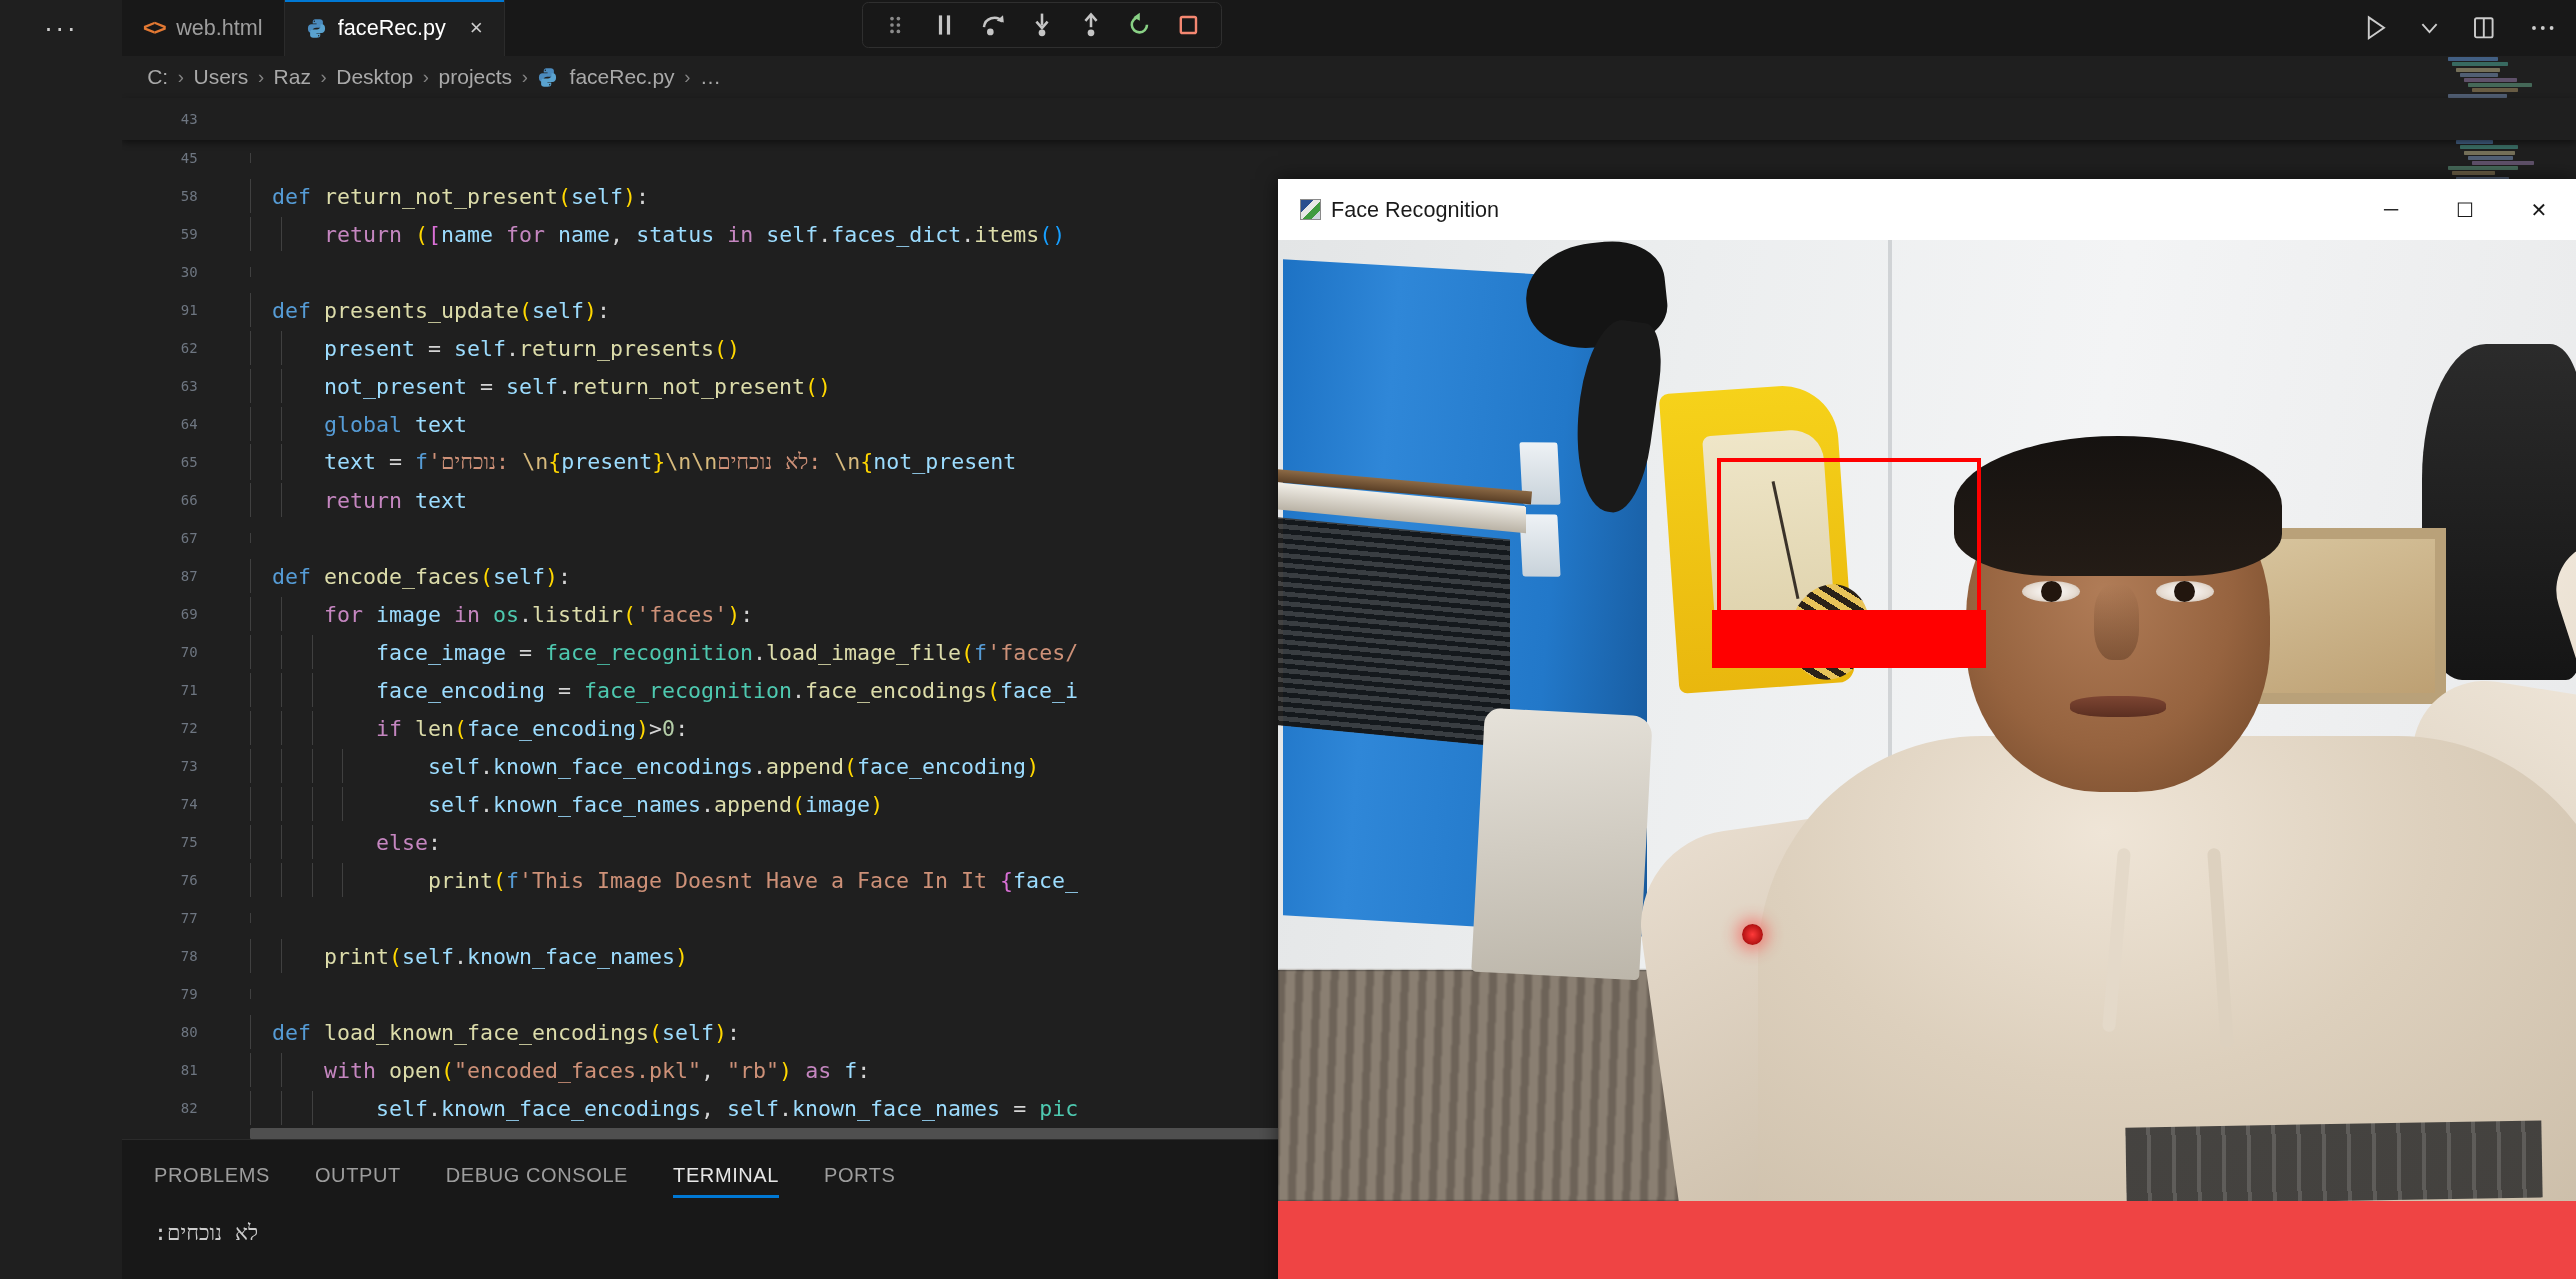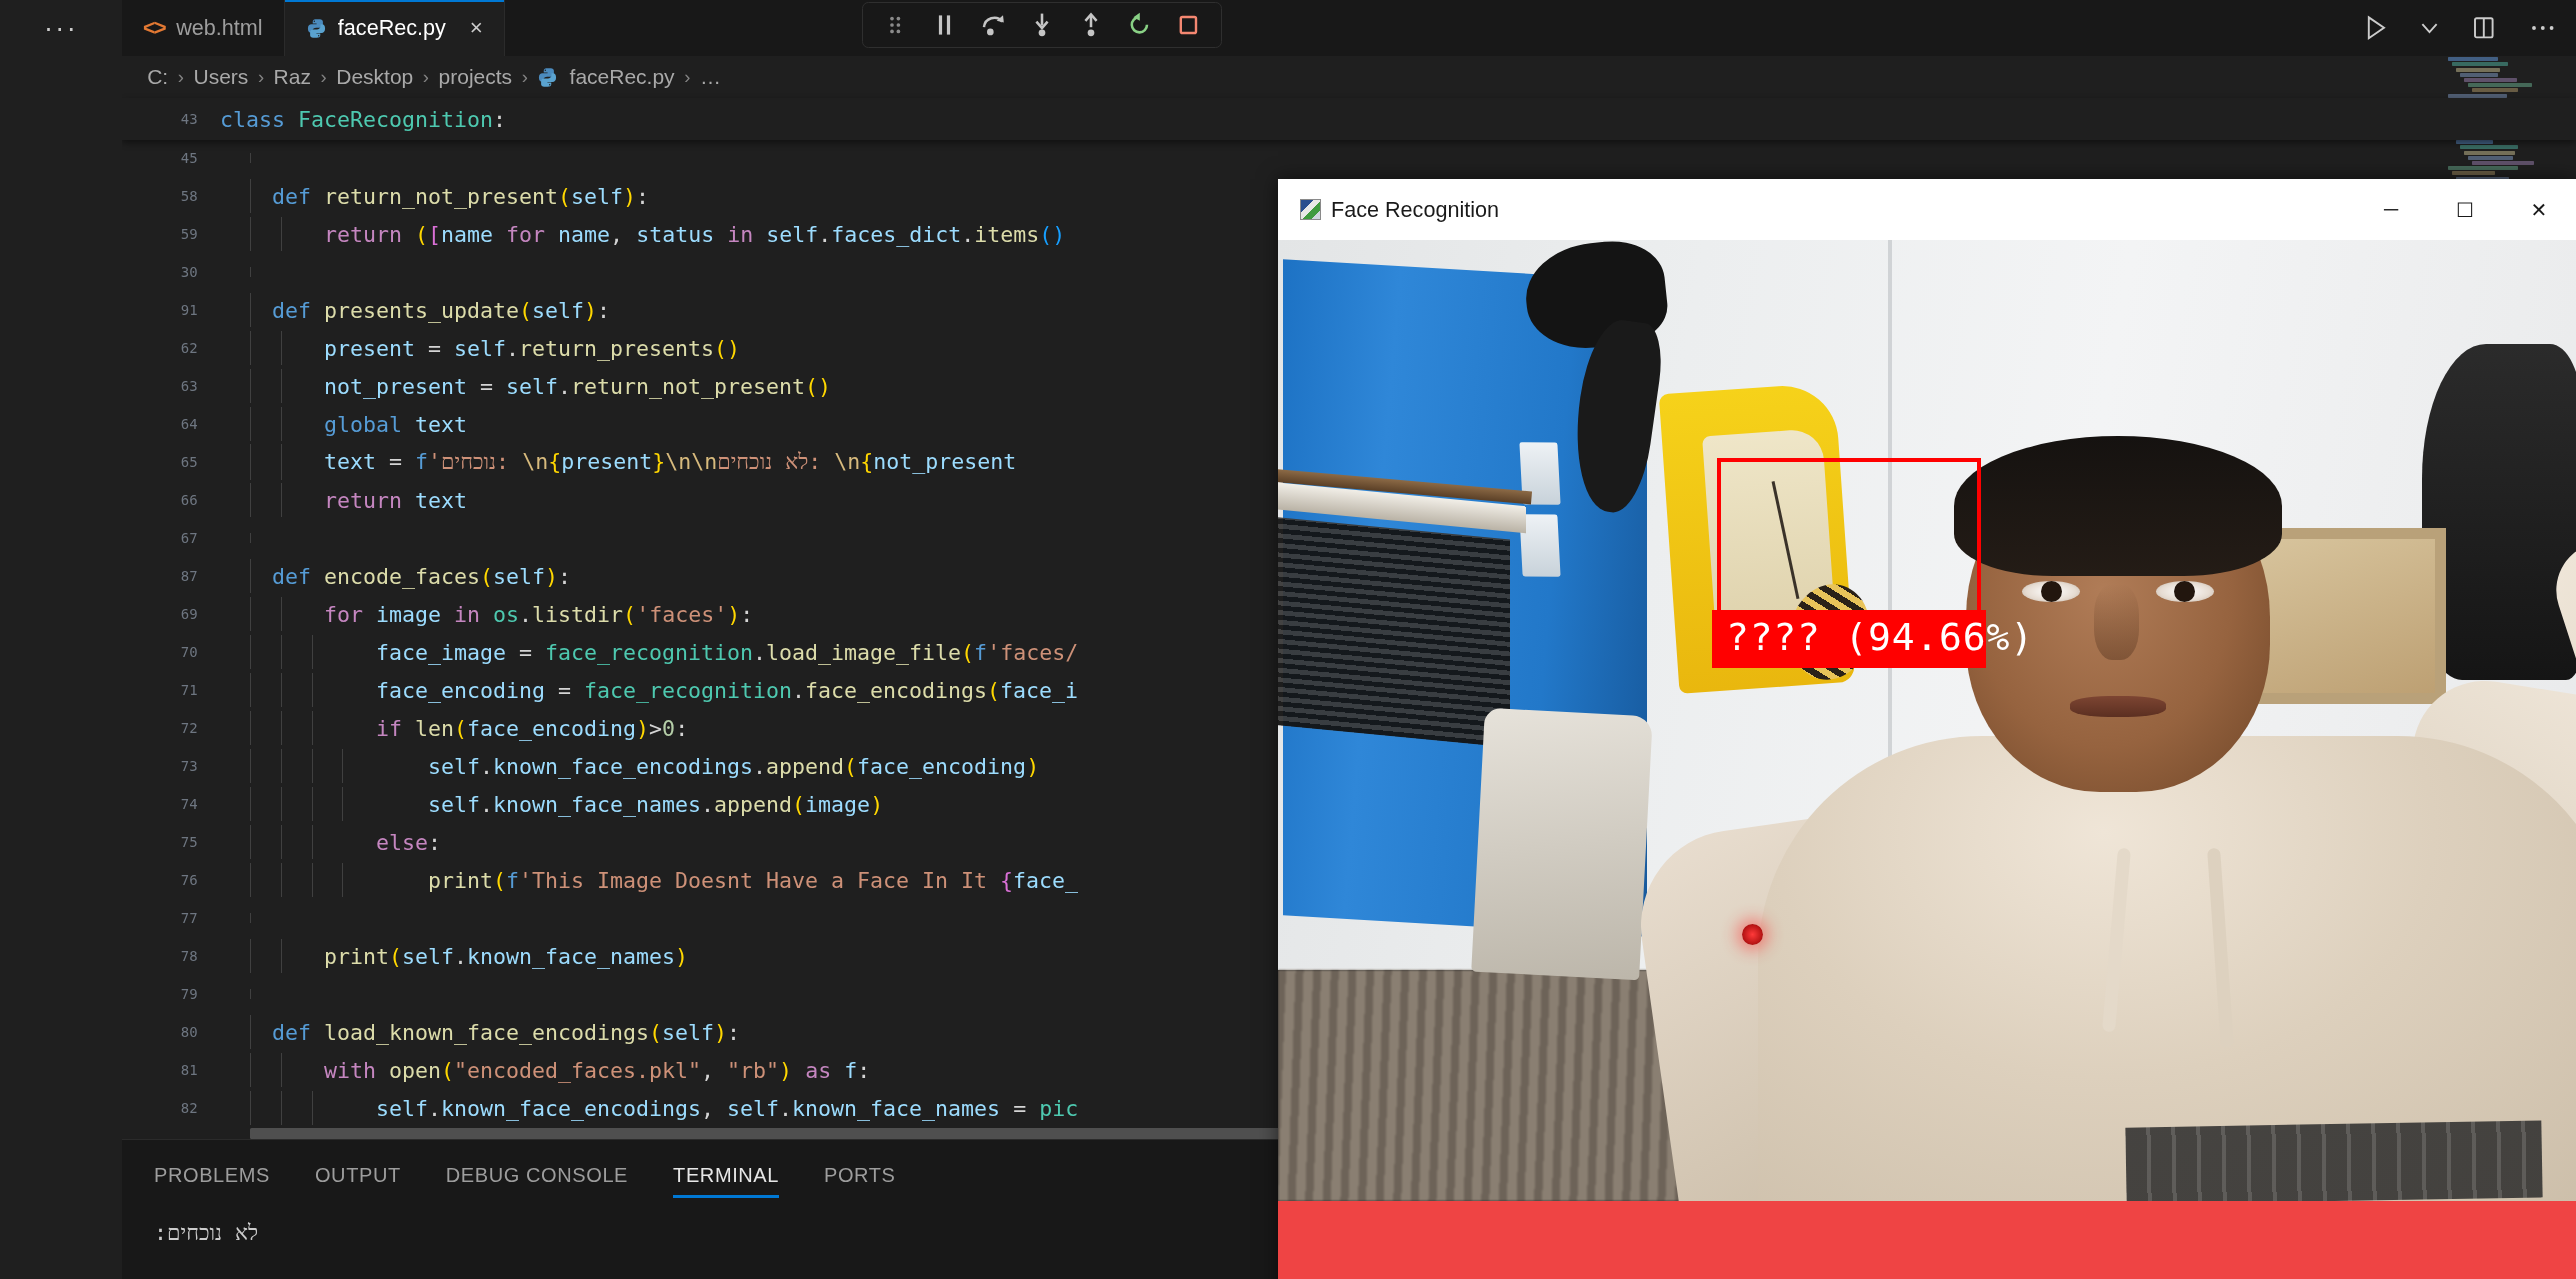--- a/index.html
+++ b/index.html
@@ -417,21 +417,20 @@
     </span>
     <span class="crumb">faceRec.py</span>
     <span class="sep">›</span>
     <span class="crumb">…</span>
   </div>
 
   <div id="editor">
 
     <div id="sticky">
       <span class="lnum">43</span>
-      <span class="ccontent" id="sticky-content" style="font-family:'DejaVu Sans Mono',monospace;font-size:21.6px;white-space:pre;"><span class="kw">class </span><span class="type">FaceRecognition</span><span class="op">:</span></span>
     </div>
 
     <div id="code-area">
         <div class="cline"><span class="lnum">45</span><span class="ccontent"><span class="ind-guide" style="left: 30px;"></span></span></div>
         <div class="cline"><span class="lnum">58</span><span class="ccontent"><span class="ind-guide" style="left: 30px;"></span><span class="op">    </span><span class="kw">def </span><span class="fn">return_not_present</span><span class="p1">(</span><span class="var">self</span><span class="p1">)</span><span class="op">:</span></span></div>
         <div class="cline"><span class="lnum">59</span><span class="ccontent"><span class="ind-guide" style="left: 30px;"></span><span class="ind-guide" style="left: 61px;"></span><span class="op">        </span><span class="kwc">return </span><span class="p1">(</span><span class="p2">[</span><span class="var">name </span><span class="kwc">for </span><span class="var">name</span><span class="op">, </span><span class="var">status </span><span class="kwc">in </span><span class="var">self</span><span class="op">.</span><span class="var">faces_dict</span><span class="op">.</span><span class="fn">items</span><span class="p3">()</span></span></div>
         <div class="cline"><span class="lnum">30</span><span class="ccontent"><span class="ind-guide" style="left: 30px;"></span></span></div>
         <div class="cline"><span class="lnum">91</span><span class="ccontent"><span class="ind-guide" style="left: 30px;"></span><span class="op">    </span><span class="kw">def </span><span class="fn">presents_update</span><span class="p1">(</span><span class="var">self</span><span class="p1">)</span><span class="op">:</span></span></div>
         <div class="cline"><span class="lnum">62</span><span class="ccontent"><span class="ind-guide" style="left: 30px;"></span><span class="ind-guide" style="left: 61px;"></span><span class="op">        </span><span class="var">present </span><span class="op">= </span><span class="var">self</span><span class="op">.</span><span class="fn">return_presents</span><span class="p1">()</span></span></div>
         <div class="cline"><span class="lnum">63</span><span class="ccontent"><span class="ind-guide" style="left: 30px;"></span><span class="ind-guide" style="left: 61px;"></span><span class="op">        </span><span class="var">not_present </span><span class="op">= </span><span class="var">self</span><span class="op">.</span><span class="fn">return_not_present</span><span class="p1">()</span></span></div>
@@ -590,18 +589,17 @@
           </div>
       </div>
       <div class="sc" id="hair"></div>
       <div class="sc" id="nose"></div>
       <div class="sc" id="mouth"></div>
       <div class="sc" id="redled"></div>
       <div class="sc" id="keyboard"></div>
 
       <div id="fr-box"></div>
       <div id="fr-box-label"></div>
-      <div id="fr-box-text">???? (94.66%)</div>
     </div>
   </div>
 
 </div>
 
 
 </body></html>

